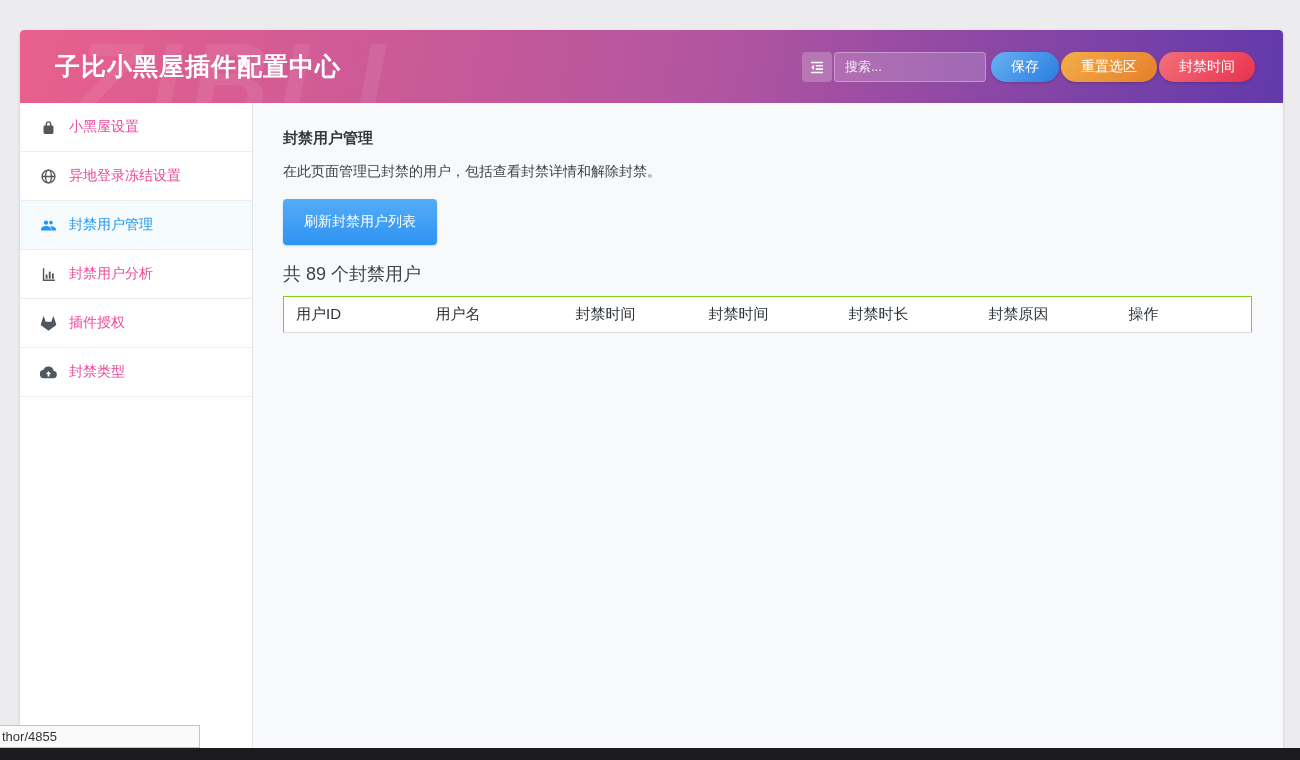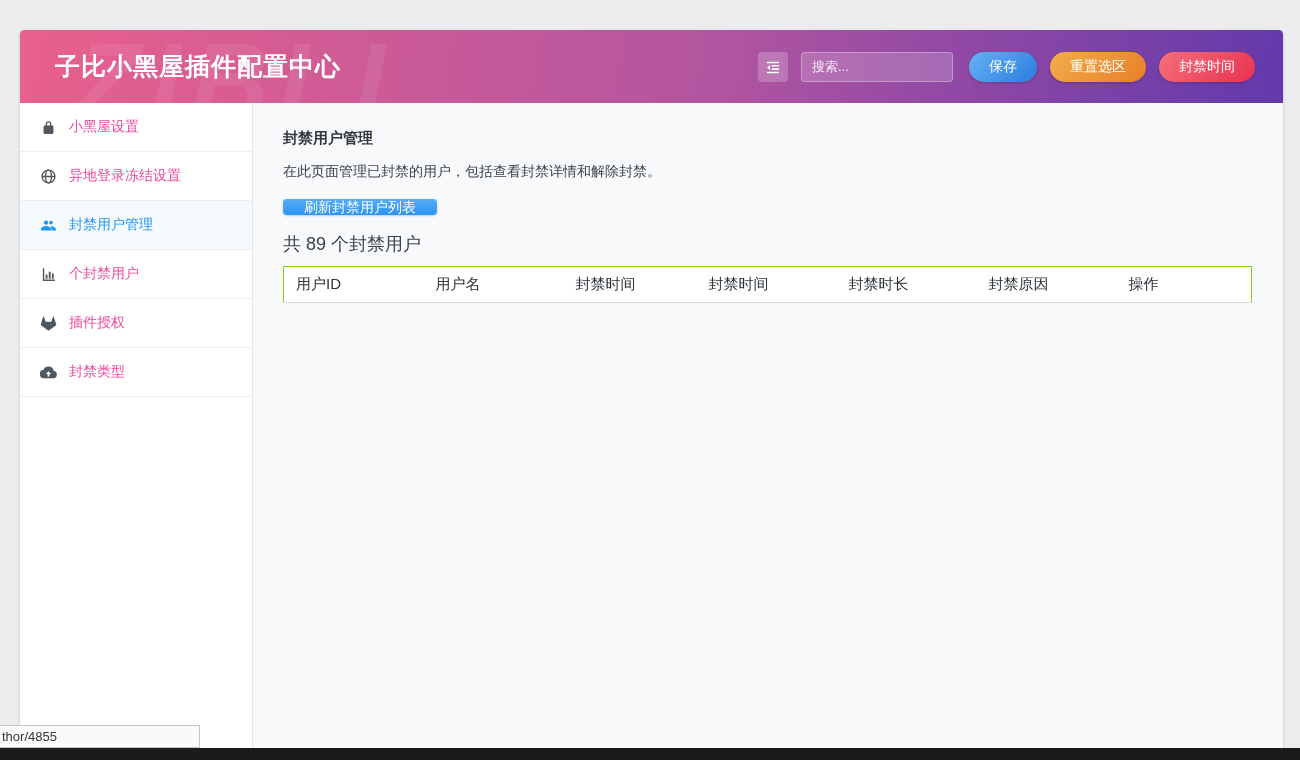--- a/index.html
+++ b/index.html
@@ -33,21 +33,21 @@
   .watermark {
     position:absolute; left:55px; top:-12px;
     font-size:108px; font-style:italic; font-weight:900;
     letter-spacing:10px; color:rgba(255,255,255,.08);
     white-space:nowrap; pointer-events:none; user-select:none;
   }
   .hdr h1 {
     color:#fff; font-size:25px; font-weight:bold; letter-spacing:1px;
     margin-right:auto; position:relative; z-index:2;
   }
-  .hdr-controls { display:flex; align-items:flex-start; gap:13px; position:relative; z-index:2;margin-left:20px; }
+  .hdr-controls { display:flex; align-items:flex-start; gap:2px; position:relative; z-index:2;margin-left:20px; }
   .icon-btn {
     width:30px; height:30px; border:none; border-radius:4px;
     background:rgba(255,255,255,.22); display:flex; align-items:center; justify-content:center;
     cursor:pointer;
   }
   .search {
     width:152px; height:30px; border-radius:4px;
     border:1px solid rgba(255,255,255,.30);
     background:rgba(255,255,255,.18);
     color:#fff; padding:0 10px; font-size:13px; outline:none;
@@ -72,21 +72,21 @@
     font-size:14px; color:#ec4899; cursor:pointer;
   }
   .side-item .icn { width:17px; height:17px; flex:0 0 17px; color:#50575e; display:flex; }
   .side-item .icn svg { width:17px; height:17px; }
   .side-item.active { color:var(--accent-blue,#2196f3); background:#f5fafd; }
   .side-item.active .icn { color:var(--accent-blue,#2196f3); }
   .content { flex:1; background:#f8f9fb; padding:26px 30px; overflow:hidden; }
   .content h2 { font-size:15px; font-weight:bold; color:#32373c; }
   .content .desc { margin-top:15px; font-size:14px; color:#3c434a; }
   .refresh-btn {
-    margin-top:18px; height:16px; padding:0 21px;
+    margin-top:18px; height:46px; padding:0 21px;
     border:none; border-radius:4px; color:#fff; font-size:14px; cursor:pointer;
     background:linear-gradient(180deg,var(--refresh-g1,#55acf7),var(--refresh-g2,#2e93f2));
     box-shadow:0 1px 2px rgba(33,150,243,.35);
   }
   .count { margin:17px 0 10px; font-size:18px; color:#3c434a; }
   
   table.banned {
     width:968px; border-collapse:collapse; table-layout:fixed;
     background:#fff; border:1px solid #84cc16;
   }
@@ -164,21 +164,21 @@
         </div>
         <div class="side-item">
           <span class="icn">
             <svg viewBox="0 0 24 24" fill="currentColor">
               <path d="M4 3h2v16h15v2H4z"></path>
               <rect x="8" y="12" width="2.6" height="6"></rect>
               <rect x="12.4" y="8" width="2.6" height="10"></rect>
               <rect x="16.8" y="10.5" width="2.6" height="7.5"></rect>
             </svg>
           </span>
-          <span>个封禁用户</span>
+          <span>封禁用户分析</span>
         </div>
         <div class="side-item">
           <span class="icn">
             <svg viewBox="0 0 24 24" fill="currentColor">
               <path d="M22.65 14.39 12 22.13 1.35 14.39a.84.84 0 0 1-.3-.94l1.22-3.78 2.44-7.51a.42.42 0 0 1 .8 0l2.44 7.49h8.1l2.44-7.49a.42.42 0 0 1 .8 0l2.44 7.51 1.22 3.78a.84.84 0 0 1-.3.94z"></path>
             </svg>
           </span>
           <span>插件授权</span>
         </div>
         <div class="side-item">

